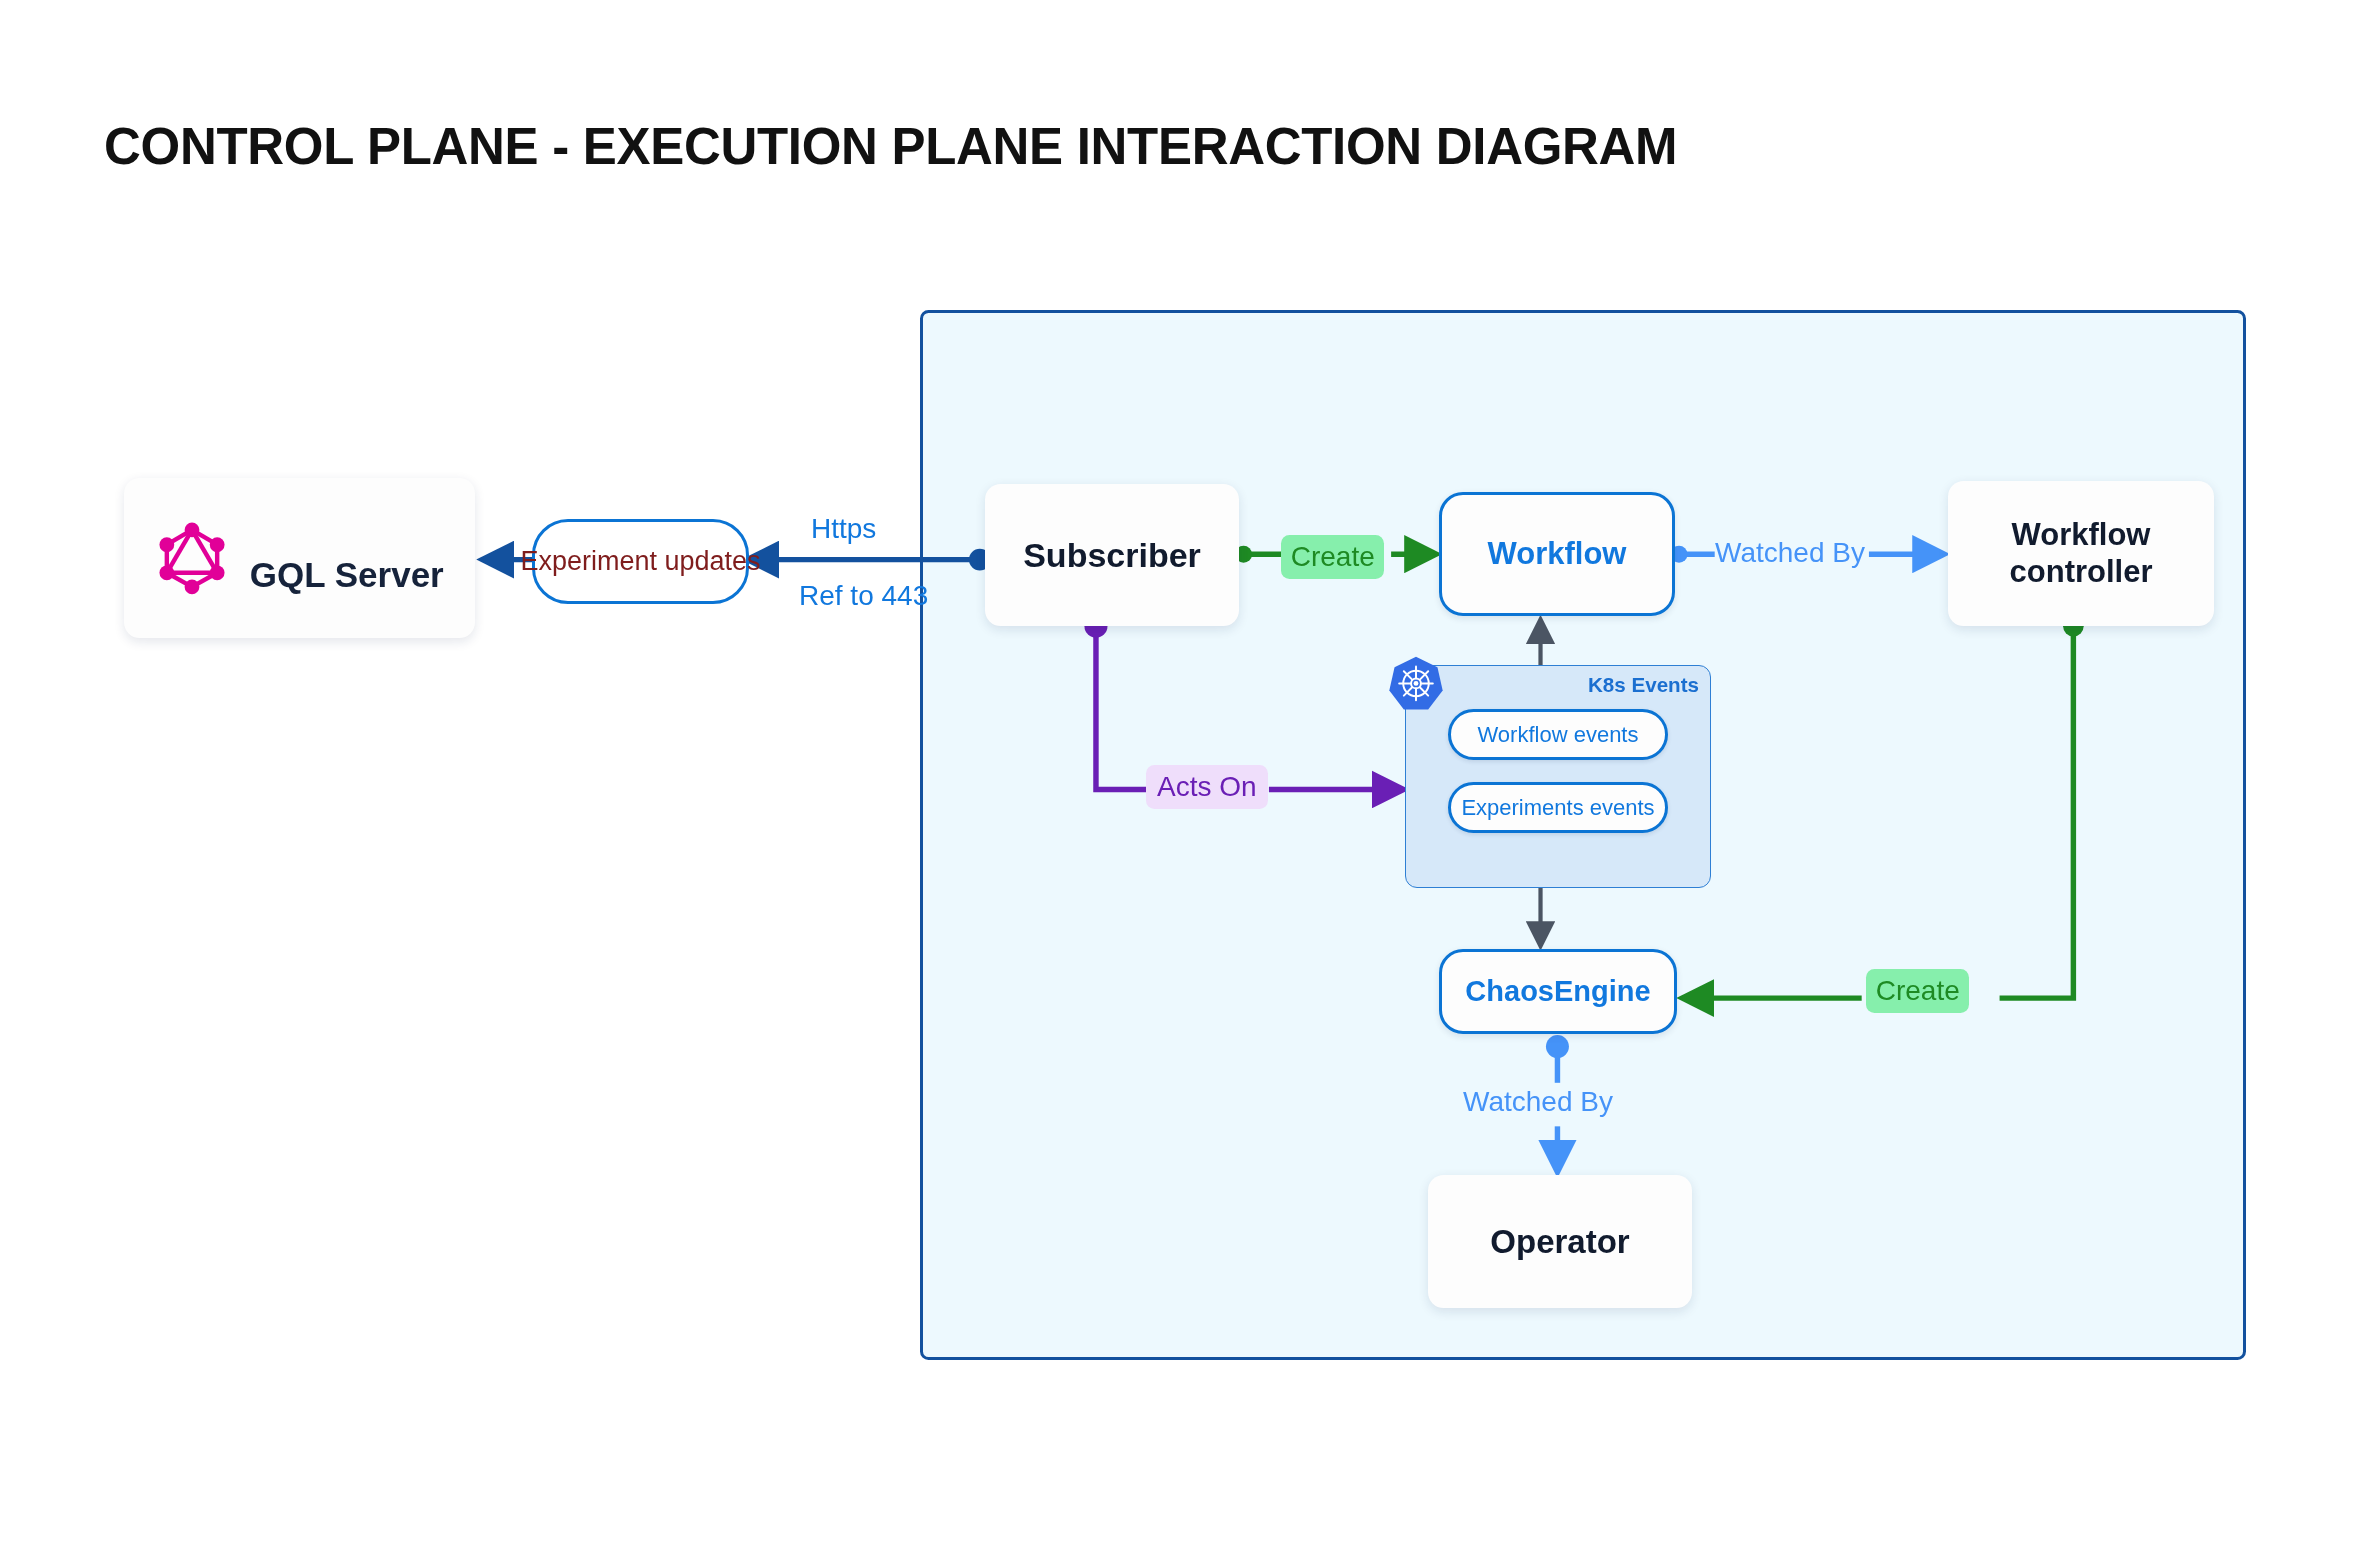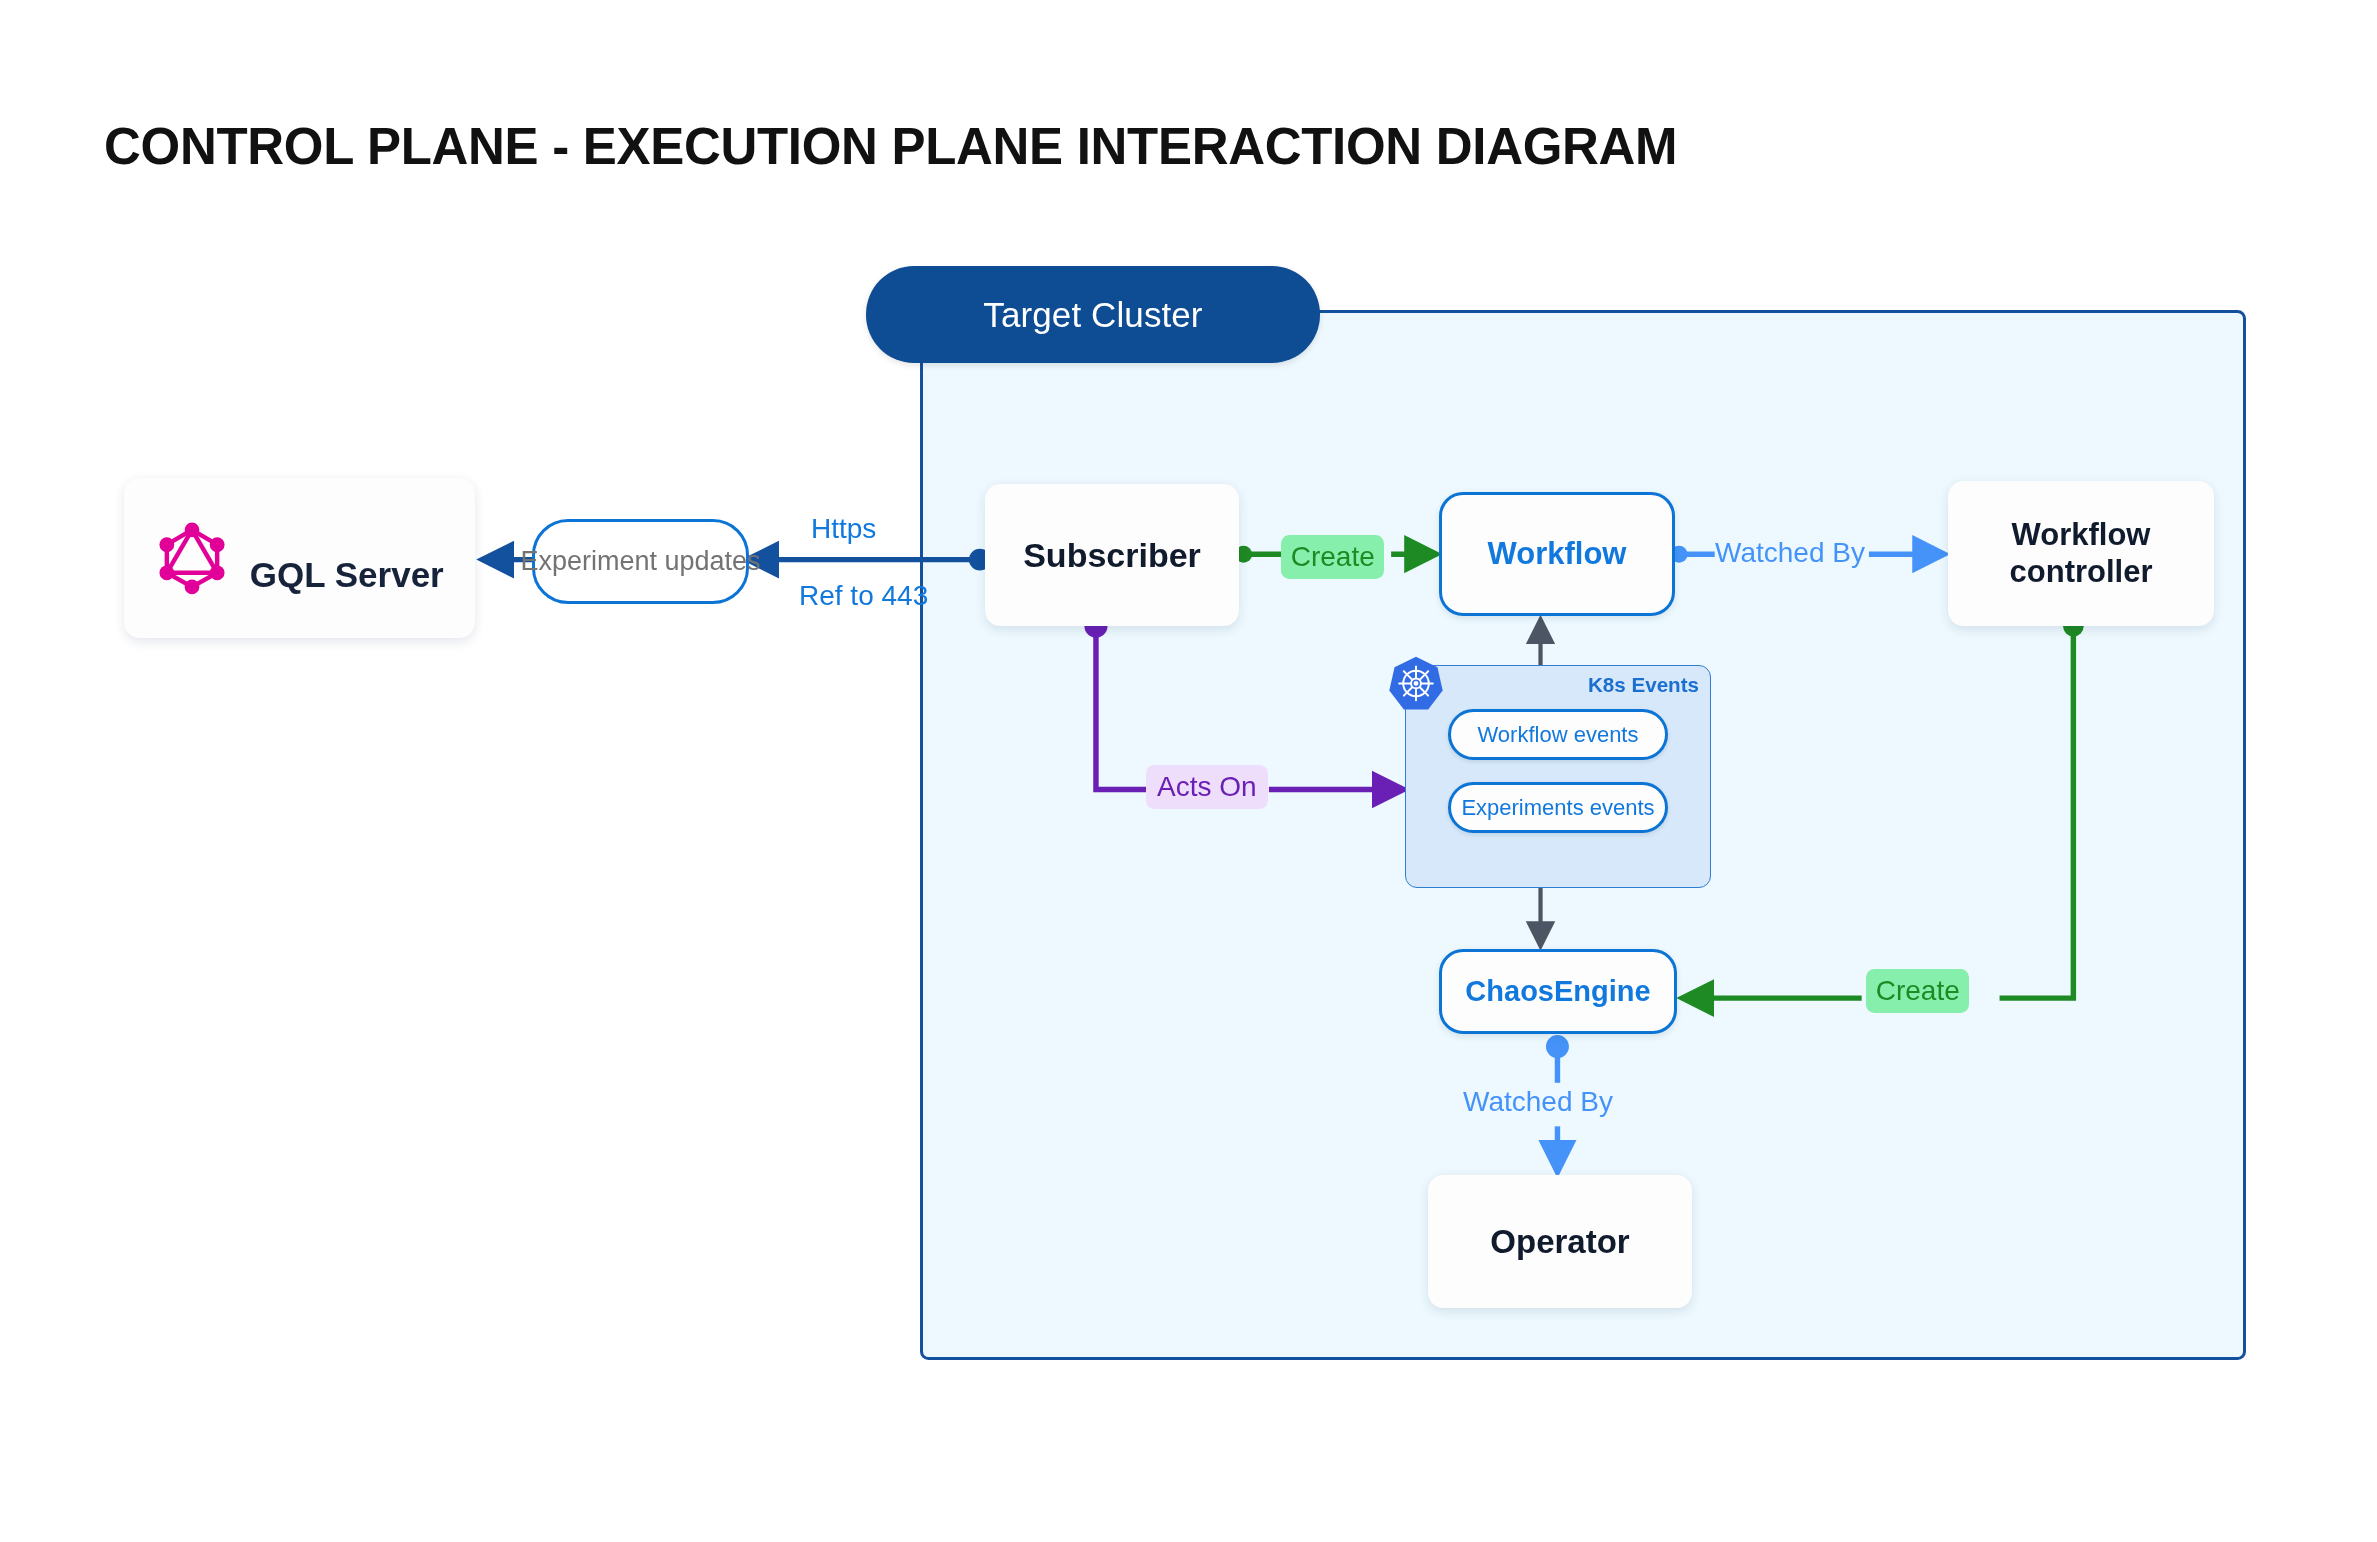--- a/index.html
+++ b/index.html
@@ -75,21 +75,21 @@
   #pill-workflow-events{left:1448px;top:709px;width:220px;height:51px;}
   #pill-experiments-events{left:1448px;top:782px;width:220px;height:51px;}
 
   
   .elabel{
     position:absolute;display:flex;align-items:center;justify-content:center;
     white-space:nowrap;box-sizing:border-box;
   }
   .elabel.pillbox{
     background:#FFFFFF;border:3px solid #0B74D4;border-radius:36px;
-    color:#737373;font-size:27px;line-height:1.12;flex-direction:column;
+    color:#7f1d1d;font-size:27px;line-height:1.12;flex-direction:column;
   }
   #lbl-experiment-updates{left:532px;top:519px;width:217px;height:85px;padding:0 6px;}
   #lbl-https{left:811px;top:513px;font-size:28px;color:#1178DE;}
   #lbl-ref443{left:799px;top:580px;font-size:28px;color:#1178DE;}
   .tag-green{
     background:#86efac;color:#1E8A23;border-radius:8.5px;
     font-size:28px;padding:6px 9.7px;
   }
   #lbl-create-1{left:1281px;top:535px;}
   #lbl-create-2{left:1866px;top:969px;}
@@ -170,23 +170,20 @@
       <circle cx="3428" cy="1035" r="17" fill="#1E8A23"></circle>
     </g>
 
     <g>
       <path d="M2575,1733 L2575,1790" stroke="#4593F8" stroke-width="9" fill="none"></path>
       <path d="M2575,1862 L2575,1935" stroke="#4593F8" stroke-width="9" fill="none" marker-end="url(#ar-lblue)"></path>
       <circle cx="2575" cy="1730" r="19" fill="#4593F8"></circle>
     </g>
   </svg>
 
-  <div id="cluster-pill">
-    <span>Target Cluster</span>
-  </div>
 
   <div class="card" id="gql-card">
     <div id="gql-inner">
       <svg id="gql-logo" viewBox="0 0 100 100">
         <g stroke="#E10098" stroke-width="6" fill="none">
           <line x1="50" y1="12" x2="16" y2="32"></line>
           <line x1="50" y1="12" x2="84" y2="32"></line>
           <line x1="16" y1="32" x2="16" y2="70"></line>
           <line x1="84" y1="32" x2="84" y2="70"></line>
           <line x1="16" y1="70" x2="50" y2="89"></line>

